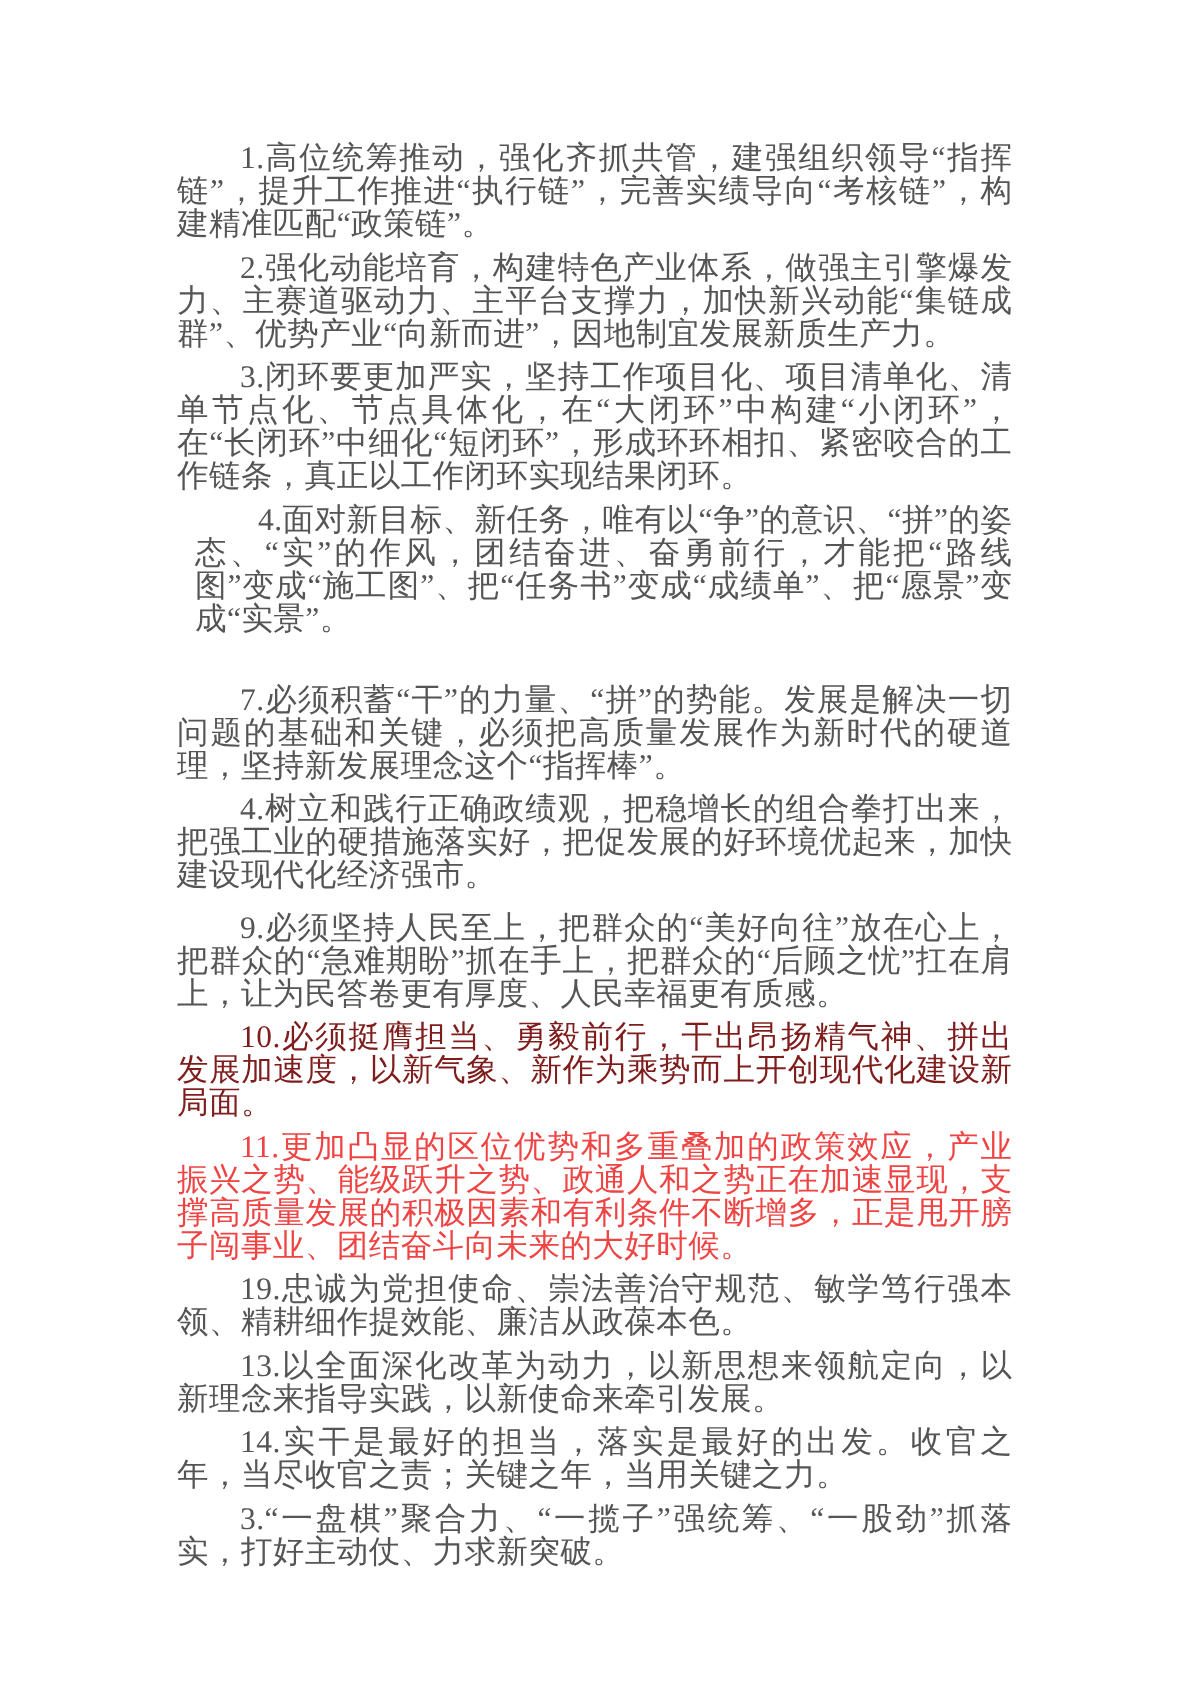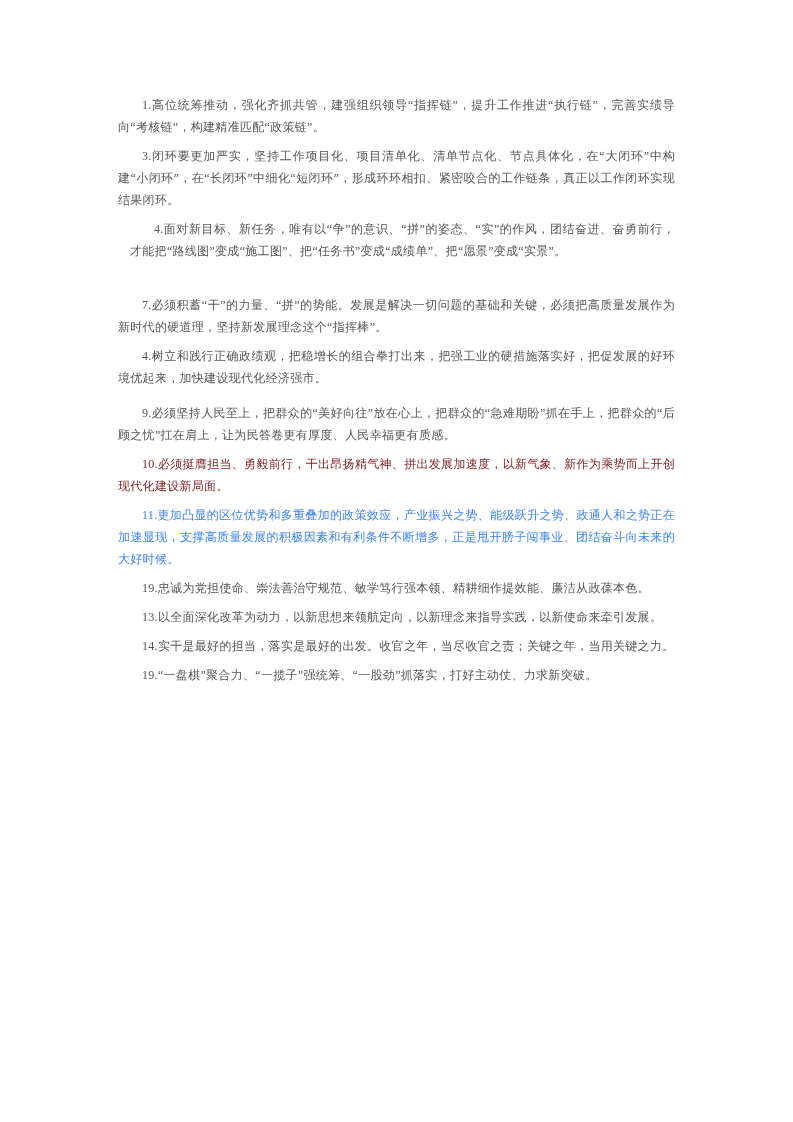--- a/index.html
+++ b/index.html
@@ -21,44 +21,45 @@
   }
   .text-block {
     position: absolute;
     left: 118px;
     top: 94px;
     width: 557px;
   }
   .text-block p {
     margin: 0 0 7px 0;
     padding: 0;
-    font-size: 12px;
+    font-size: 21px;
     line-height: 22px;
     color: #555555;
     text-indent: 2em;
     text-align: justify;
     text-justify: inter-character;
     letter-spacing: 0.3px;
     word-break: break-all;
   }
   .text-block p:last-child {
     margin-bottom: 0;
   }
 </style>
 </head>
 <body style="background: rgb(255, 255, 255);">
 
 <main class="page">
   <div class="text-block" id="text-block">
       <p style="color: rgb(85, 85, 85);">1.高位统筹推动，强化齐抓共管，建强组织领导“指挥链”，提升工作推进“执行链”，完善实绩导向“考核链”，构建精准匹配“政策链”。</p>
+      <p style="color: rgb(85, 85, 85);">2.强化动能培育，构建特色产业体系，做强主引擎爆发力、主赛道驱动力、主平台支撑力，加快新兴动能“集链成群”、优势产业“向新而进”，因地制宜发展新质生产力。</p>
       <p style="color: rgb(85, 85, 85);">3.闭环要更加严实，坚持工作项目化、项目清单化、清单节点化、节点具体化，在“大闭环”中构建“小闭环”，在“长闭环”中细化“短闭环”，形成环环相扣、紧密咬合的工作链条，真正以工作闭环实现结果闭环。</p>
       <p style="color: rgb(85, 85, 85); margin-left: 12px;">4.面对新目标、新任务，唯有以“争”的意识、“拼”的姿态、“实”的作风，团结奋进、奋勇前行，才能把“路线图”变成“施工图”、把“任务书”变成“成绩单”、把“愿景”变成“实景”。</p>
       <p style="color: rgb(85, 85, 85); margin-top: 32px;">7.必须积蓄“干”的力量、“拼”的势能。发展是解决一切问题的基础和关键，必须把高质量发展作为新时代的硬道理，坚持新发展理念这个“指挥棒”。</p>
       <p style="color: rgb(85, 85, 85);">4.树立和践行正确政绩观，把稳增长的组合拳打出来，把强工业的硬措施落实好，把促发展的好环境优起来，加快建设现代化经济强市。</p>
       <p style="color: rgb(85, 85, 85); margin-top: 13px;">9.必须坚持人民至上，把群众的“美好向往”放在心上，把群众的“急难期盼”抓在手上，把群众的“后顾之忧”扛在肩上，让为民答卷更有厚度、人民幸福更有质感。</p>
       <p style="color: #7f1d1d;">10.必须挺膺担当、勇毅前行，干出昂扬精气神、拼出发展加速度，以新气象、新作为乘势而上开创现代化建设新局面。</p>
-      <p style="color: #3b82f6;">11.更加凸显的区位优势和多重叠加的政策效应，产业振兴之势、能级跃升之势、政通人和之势正在加速显现，支撑高质量发展的积极因素和有利条件不断增多，正是甩开膀子闯事业、团结奋斗向未来的大好时候。</p>
+      <p style="color: #ef4444;">11.更加凸显的区位优势和多重叠加的政策效应，产业振兴之势、能级跃升之势、政通人和之势正在加速显现，支撑高质量发展的积极因素和有利条件不断增多，正是甩开膀子闯事业、团结奋斗向未来的大好时候。</p>
       <p style="color: rgb(85, 85, 85);">19.忠诚为党担使命、崇法善治守规范、敏学笃行强本领、精耕细作提效能、廉洁从政葆本色。</p>
       <p style="color: rgb(85, 85, 85);">13.以全面深化改革为动力，以新思想来领航定向，以新理念来指导实践，以新使命来牵引发展。</p>
       <p style="color: rgb(85, 85, 85);">14.实干是最好的担当，落实是最好的出发。收官之年，当尽收官之责；关键之年，当用关键之力。</p>
-      <p style="color: rgb(85, 85, 85);">19.“一盘棋”聚合力、“一揽子”强统筹、“一股劲”抓落实，打好主动仗、力求新突破。</p>
+      <p style="color: rgb(85, 85, 85);">3.“一盘棋”聚合力、“一揽子”强统筹、“一股劲”抓落实，打好主动仗、力求新突破。</p>
     </div>
 </main>
 
 </body></html>

